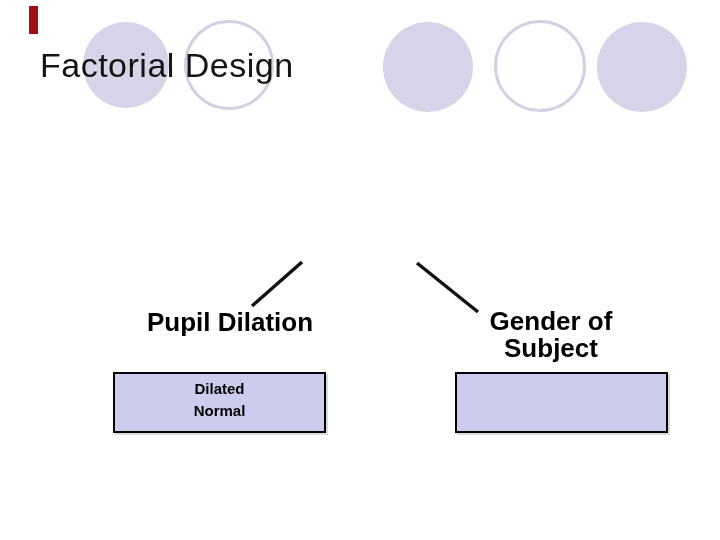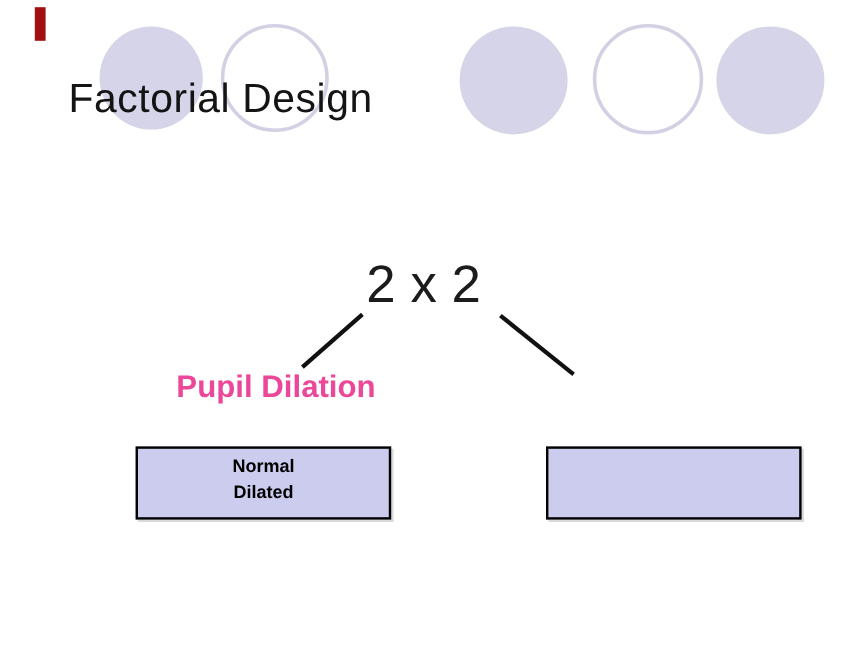--- a/index.html
+++ b/index.html
@@ -30,21 +30,21 @@
   #red-bar {
     position: absolute;
     left: 29px; top: 6px; width: 9px; height: 28px;
     background: #a01010;
     z-index: 3;
   }
 
   #slide-title {
     position: absolute;
     left: 40px; top: 45px;
-    margin: 17px;
+    margin: 0;
     font-size: 34px;
     font-weight: normal;
     line-height: 40px;
     letter-spacing: 0.5px;
     color: #141414;
     z-index: 2;
     white-space: nowrap;
   }
 
   #center-label {
@@ -63,21 +63,21 @@
     left: 0; top: 0;
     z-index: 2;
   }
 
   .factor-name {
     position: absolute;
     text-align: center;
     font-weight: bold;
     font-size: 26px;
     line-height: 27px;
-    color: #ec4899;
+    color: #000000;
     z-index: 2;
   }
   #factor-name-left  { left: 120px; top: 309px; width: 220px; }
   #factor-name-right { left: 460px; top: 308px; width: 182px; }
 
   .level-box {
     position: absolute;
     top: 372px;
     width: 209px; height: 53px;
     background: #ccccef;
@@ -104,32 +104,35 @@
   <div id="circle-1" class="circle filled"></div>
   <div id="circle-2" class="circle outlined"></div>
   <div id="circle-3" class="circle filled"></div>
   <div id="circle-4" class="circle outlined"></div>
   <div id="circle-5" class="circle filled"></div>
 
   <div id="red-bar"></div>
 
   <h1 id="slide-title">Factorial Design</h1>
 
-  <div id="center-label">2 x 2</div>
 
   <svg id="connector-svg" width="720" height="540">
     <line x1="302" y1="262" x2="252" y2="306" stroke="#111111" stroke-width="3.5"></line>
     <line x1="417" y1="263" x2="478" y2="312" stroke="#111111" stroke-width="3.5"></line>
   </svg>
 
   <div id="factor-name-left" class="factor-name">
     <div>Pupil Dilation</div>
     <div></div>
   </div>
   <div id="level-box-left" class="level-box">
+    <div class="level-line">Dilated</div>
     <div class="level-line">Normal</div>
-    <div class="level-line">Dilated</div>
   </div>
 
+  <div id="factor-name-right" class="factor-name">
+    <div>Gender of</div>
+    <div>Subject</div>
+  </div>
   <div id="level-box-right" class="level-box">
   </div>
 
 </div>
 
 </body></html>

